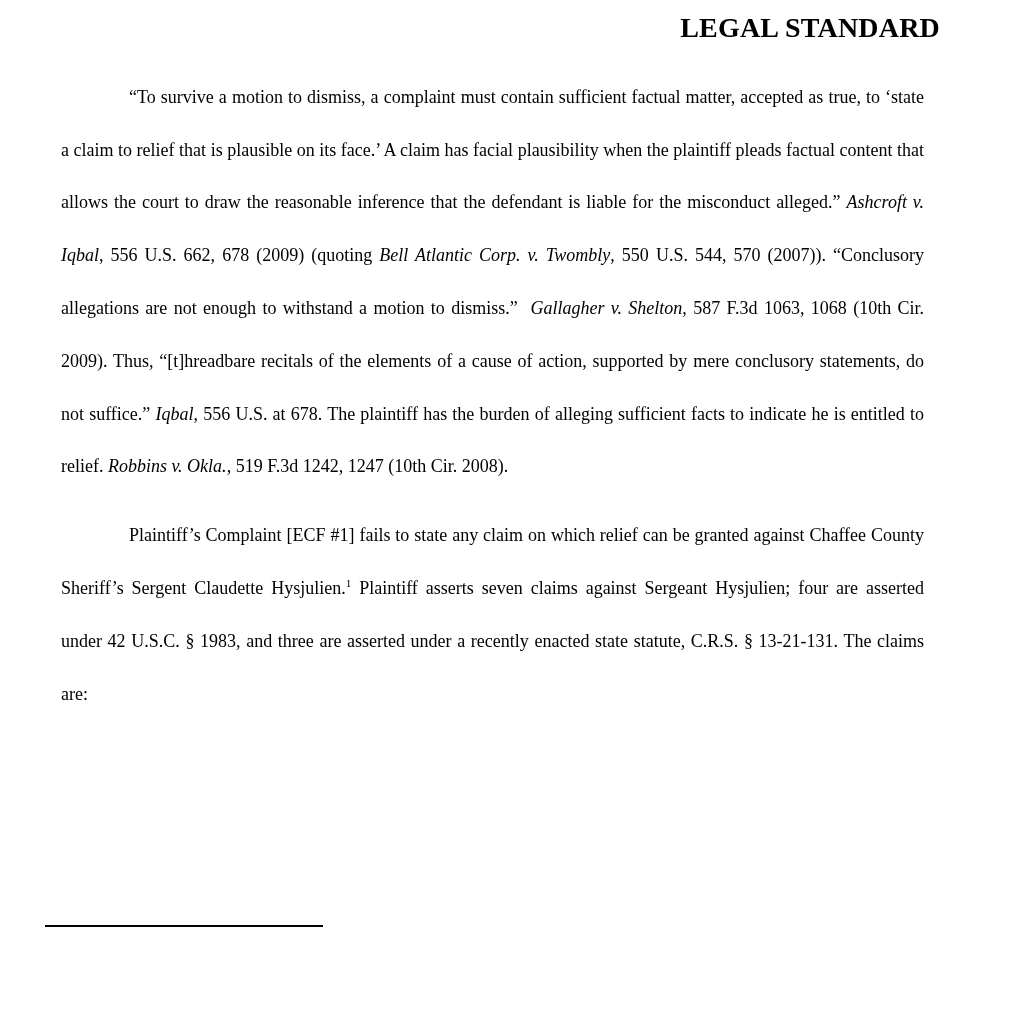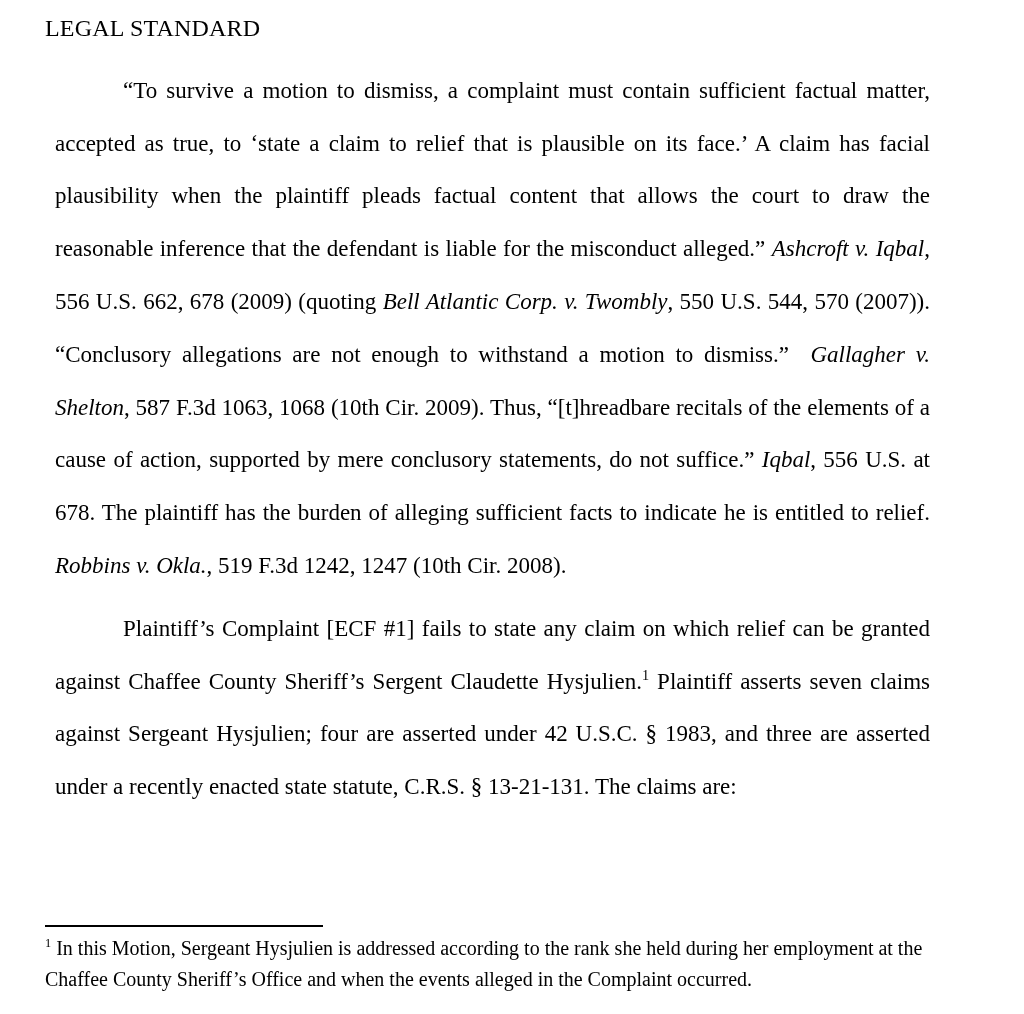--- a/index.html
+++ b/index.html
@@ -14,29 +14,29 @@
     background: #ffffff;
     color: #000000;
     font-family: "Liberation Serif", "DejaVu Serif", serif;
     overflow: hidden;
   }
   .body-text {
     padding: 2px 84px 0 45px; 
   }
   .doc-heading {
     margin: 0;
-    font-size: 24px;
-    font-weight: normal;
-    text-align: left;
+    font-size: 28px;
+    font-weight: bold;
+    text-align: right;
     line-height: 52.8px;
     letter-spacing: 0.2px;
   }
   .doc-paragraph {
-    margin: 10px;
-    font-size: 23px;
+    margin: 16px;
+    font-size: 18px;
     line-height: 52.8px;
     text-align: justify;
     text-indent: 68px;
   }
   .doc-paragraph i {
     font-style: italic;
   }
   sup.seg-sup {
     font-size: 0.62em;
     line-height: 0;
@@ -66,15 +66,14 @@
 
 <div class="page">
   <div class="body-text">
     <h1 class="doc-heading">LEGAL STANDARD</h1>
     <p class="doc-paragraph"><span>“To survive a motion to dismiss, a complaint must contain sufficient factual matter, accepted as true, to ‘state a claim to relief that is plausible on its face.’ A claim has facial plausibility when the plaintiff pleads factual content that allows the court to draw the reasonable inference that the defendant is liable for the misconduct alleged.” </span><i>Ashcroft v. Iqbal</i><span>, 556 U.S. 662, 678 (2009) (quoting </span><i>Bell Atlantic Corp. v. Twombly</i><span>, 550 U.S. 544, 570 (2007)). “Conclusory allegations are not enough to withstand a motion to dismiss.”&nbsp; </span><i>Gallagher v. Shelton</i><span>, 587 F.3d 1063, 1068 (10th Cir. 2009). Thus, “[t]hreadbare recitals of the elements of a cause of action, supported by mere conclusory statements, do not suffice.” </span><i>Iqbal</i><span>, 556 U.S. at 678. The plaintiff has the burden of alleging sufficient facts to indicate he is entitled to relief. </span><i>Robbins v. Okla.</i><span>, 519 F.3d 1242, 1247 (10th Cir. 2008).</span></p>
     <p class="doc-paragraph"><span>Plaintiff’s Complaint [ECF #1] fails to state any claim on which relief can be granted against Chaffee County Sheriff’s Sergent Claudette Hysjulien.</span><sup class="seg-sup">1</sup><span> Plaintiff asserts seven claims against Sergeant Hysjulien; four are asserted under 42 U.S.C. § 1983, and three are asserted under a recently enacted state statute, C.R.S. § 13-21-131. The claims are:</span></p>
   </div>
 
   <div class="footnote-area">
     <div class="footnote-separator"></div>
-    <p class="footnote-text"><sup class="seg-sup">1</sup><span> In this Motion, Sergeant Hysjulien is addressed according to the rank she held during her employment at the Chaffee County Sheriff’s Office and when the events alleged in the Complaint occurred.</span></p>
   </div>
 </div>
 
 </body></html>

